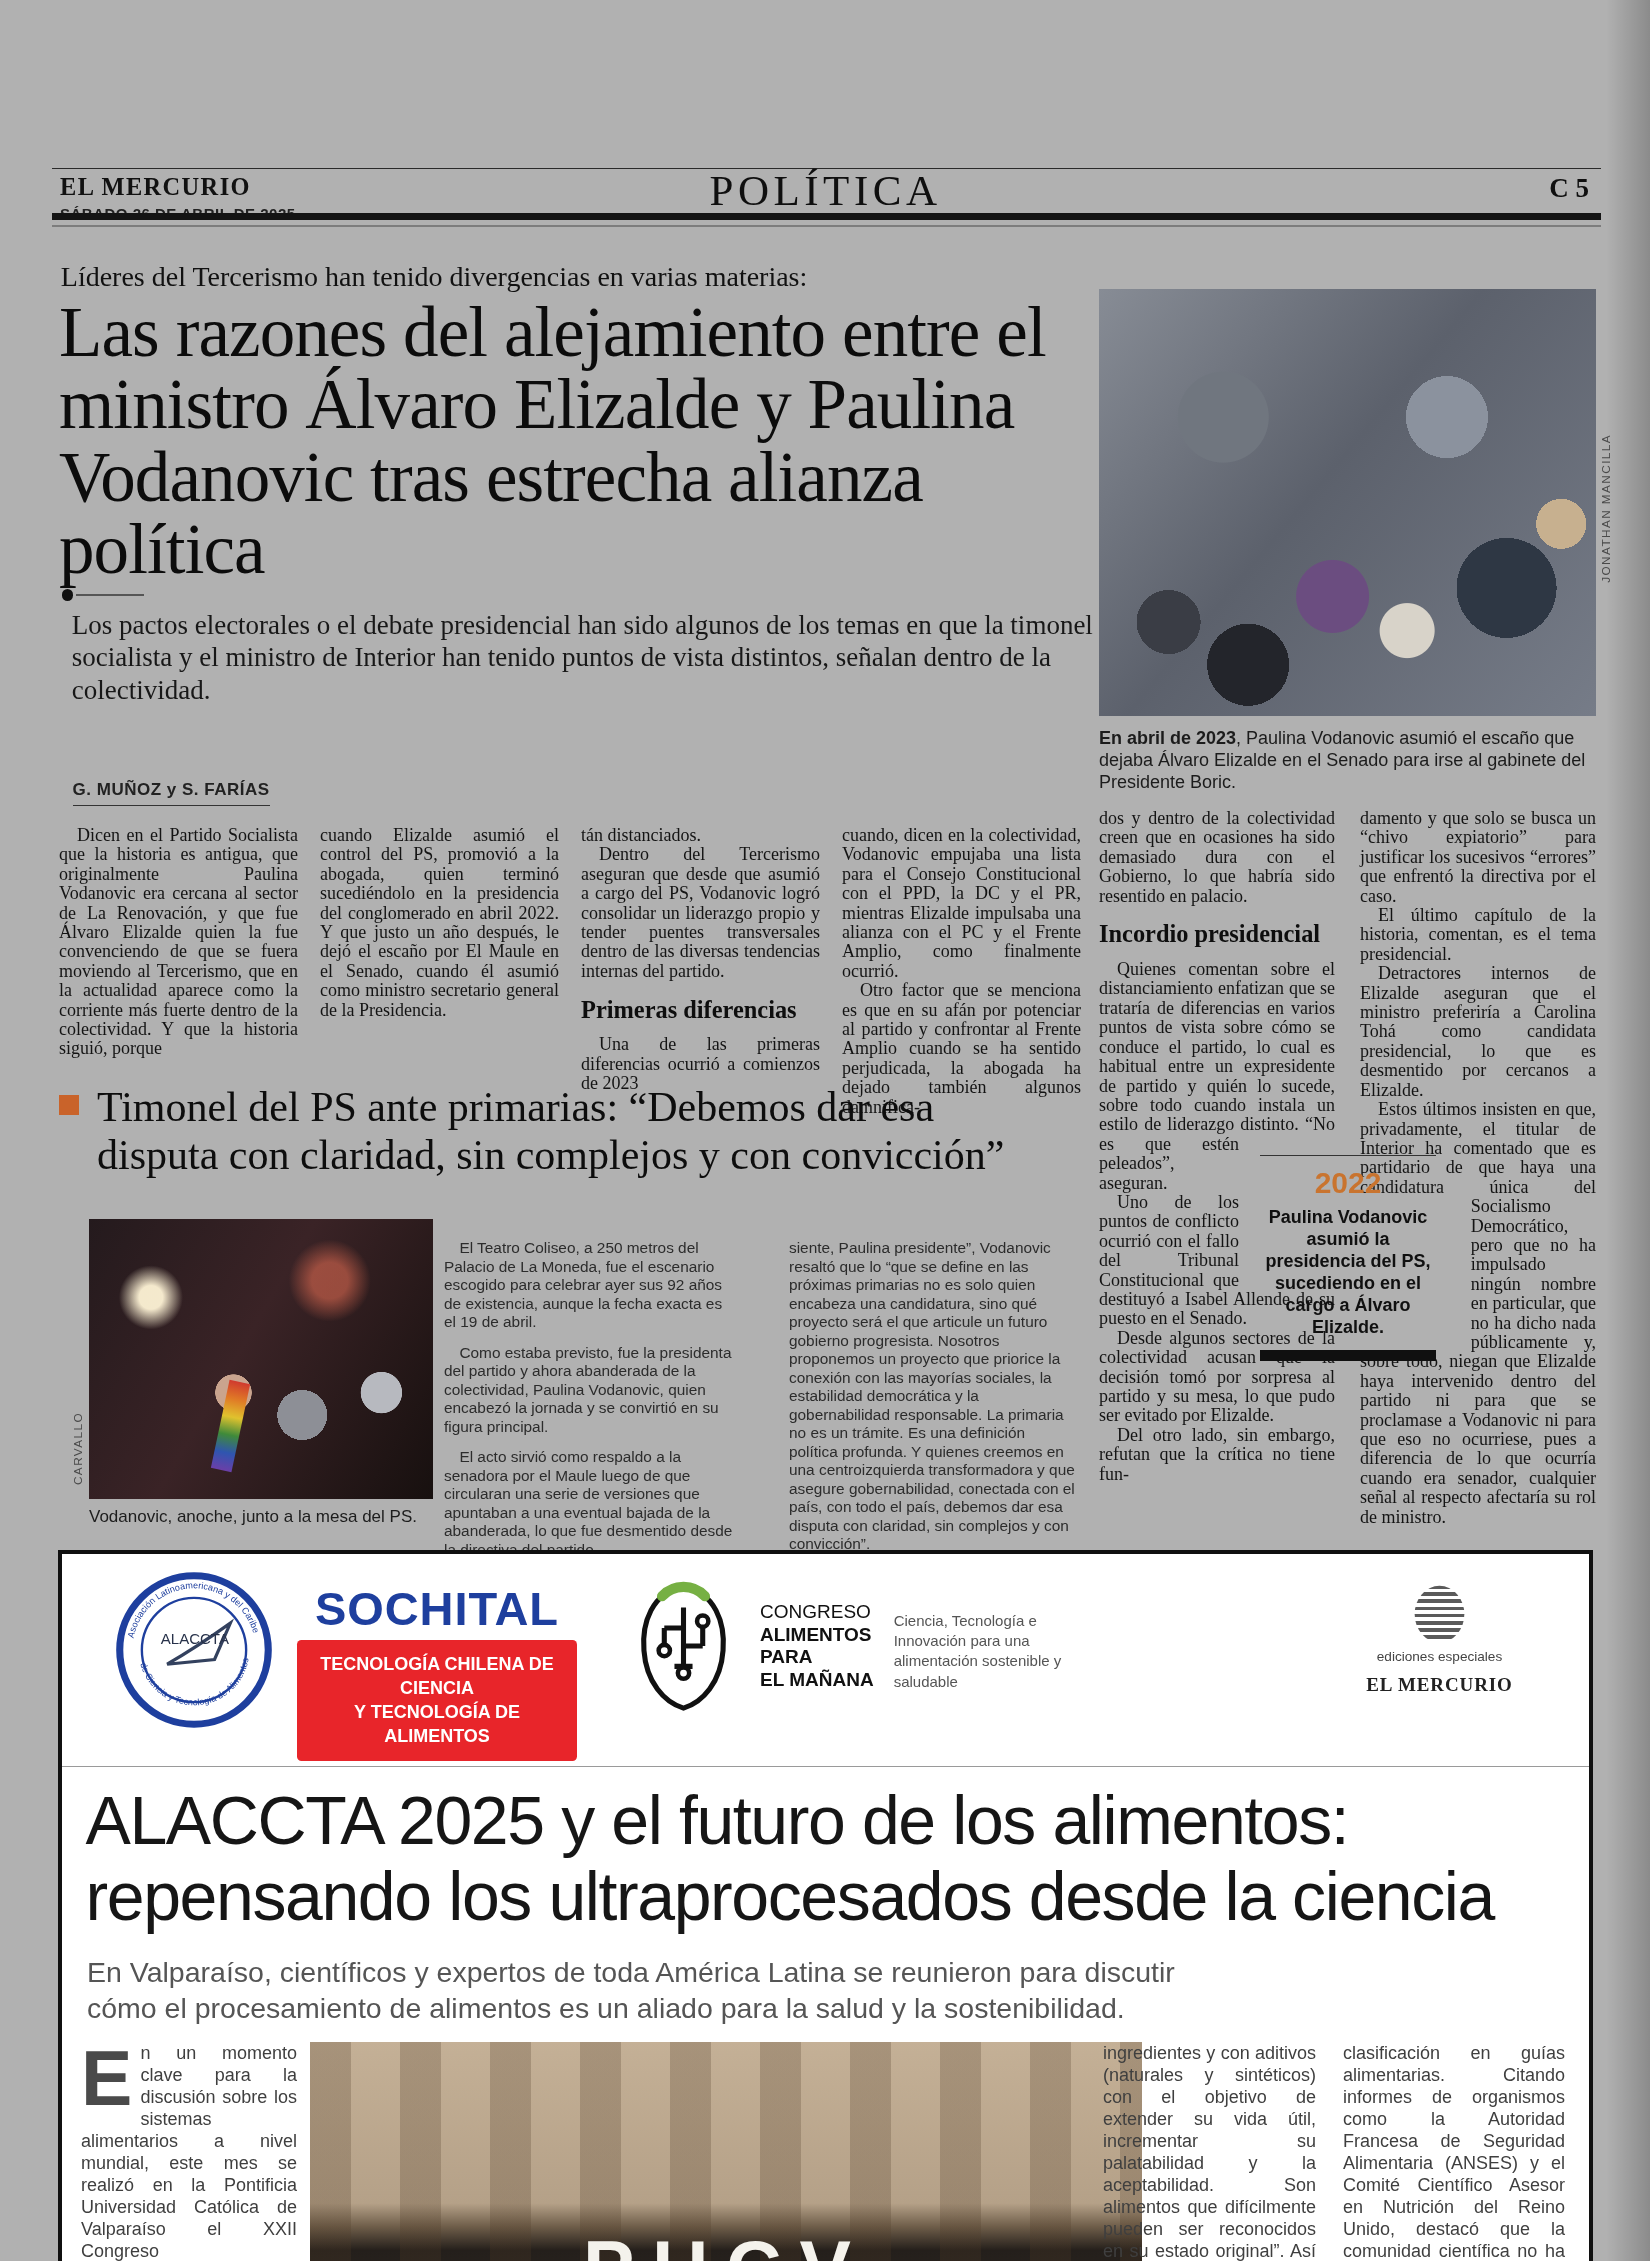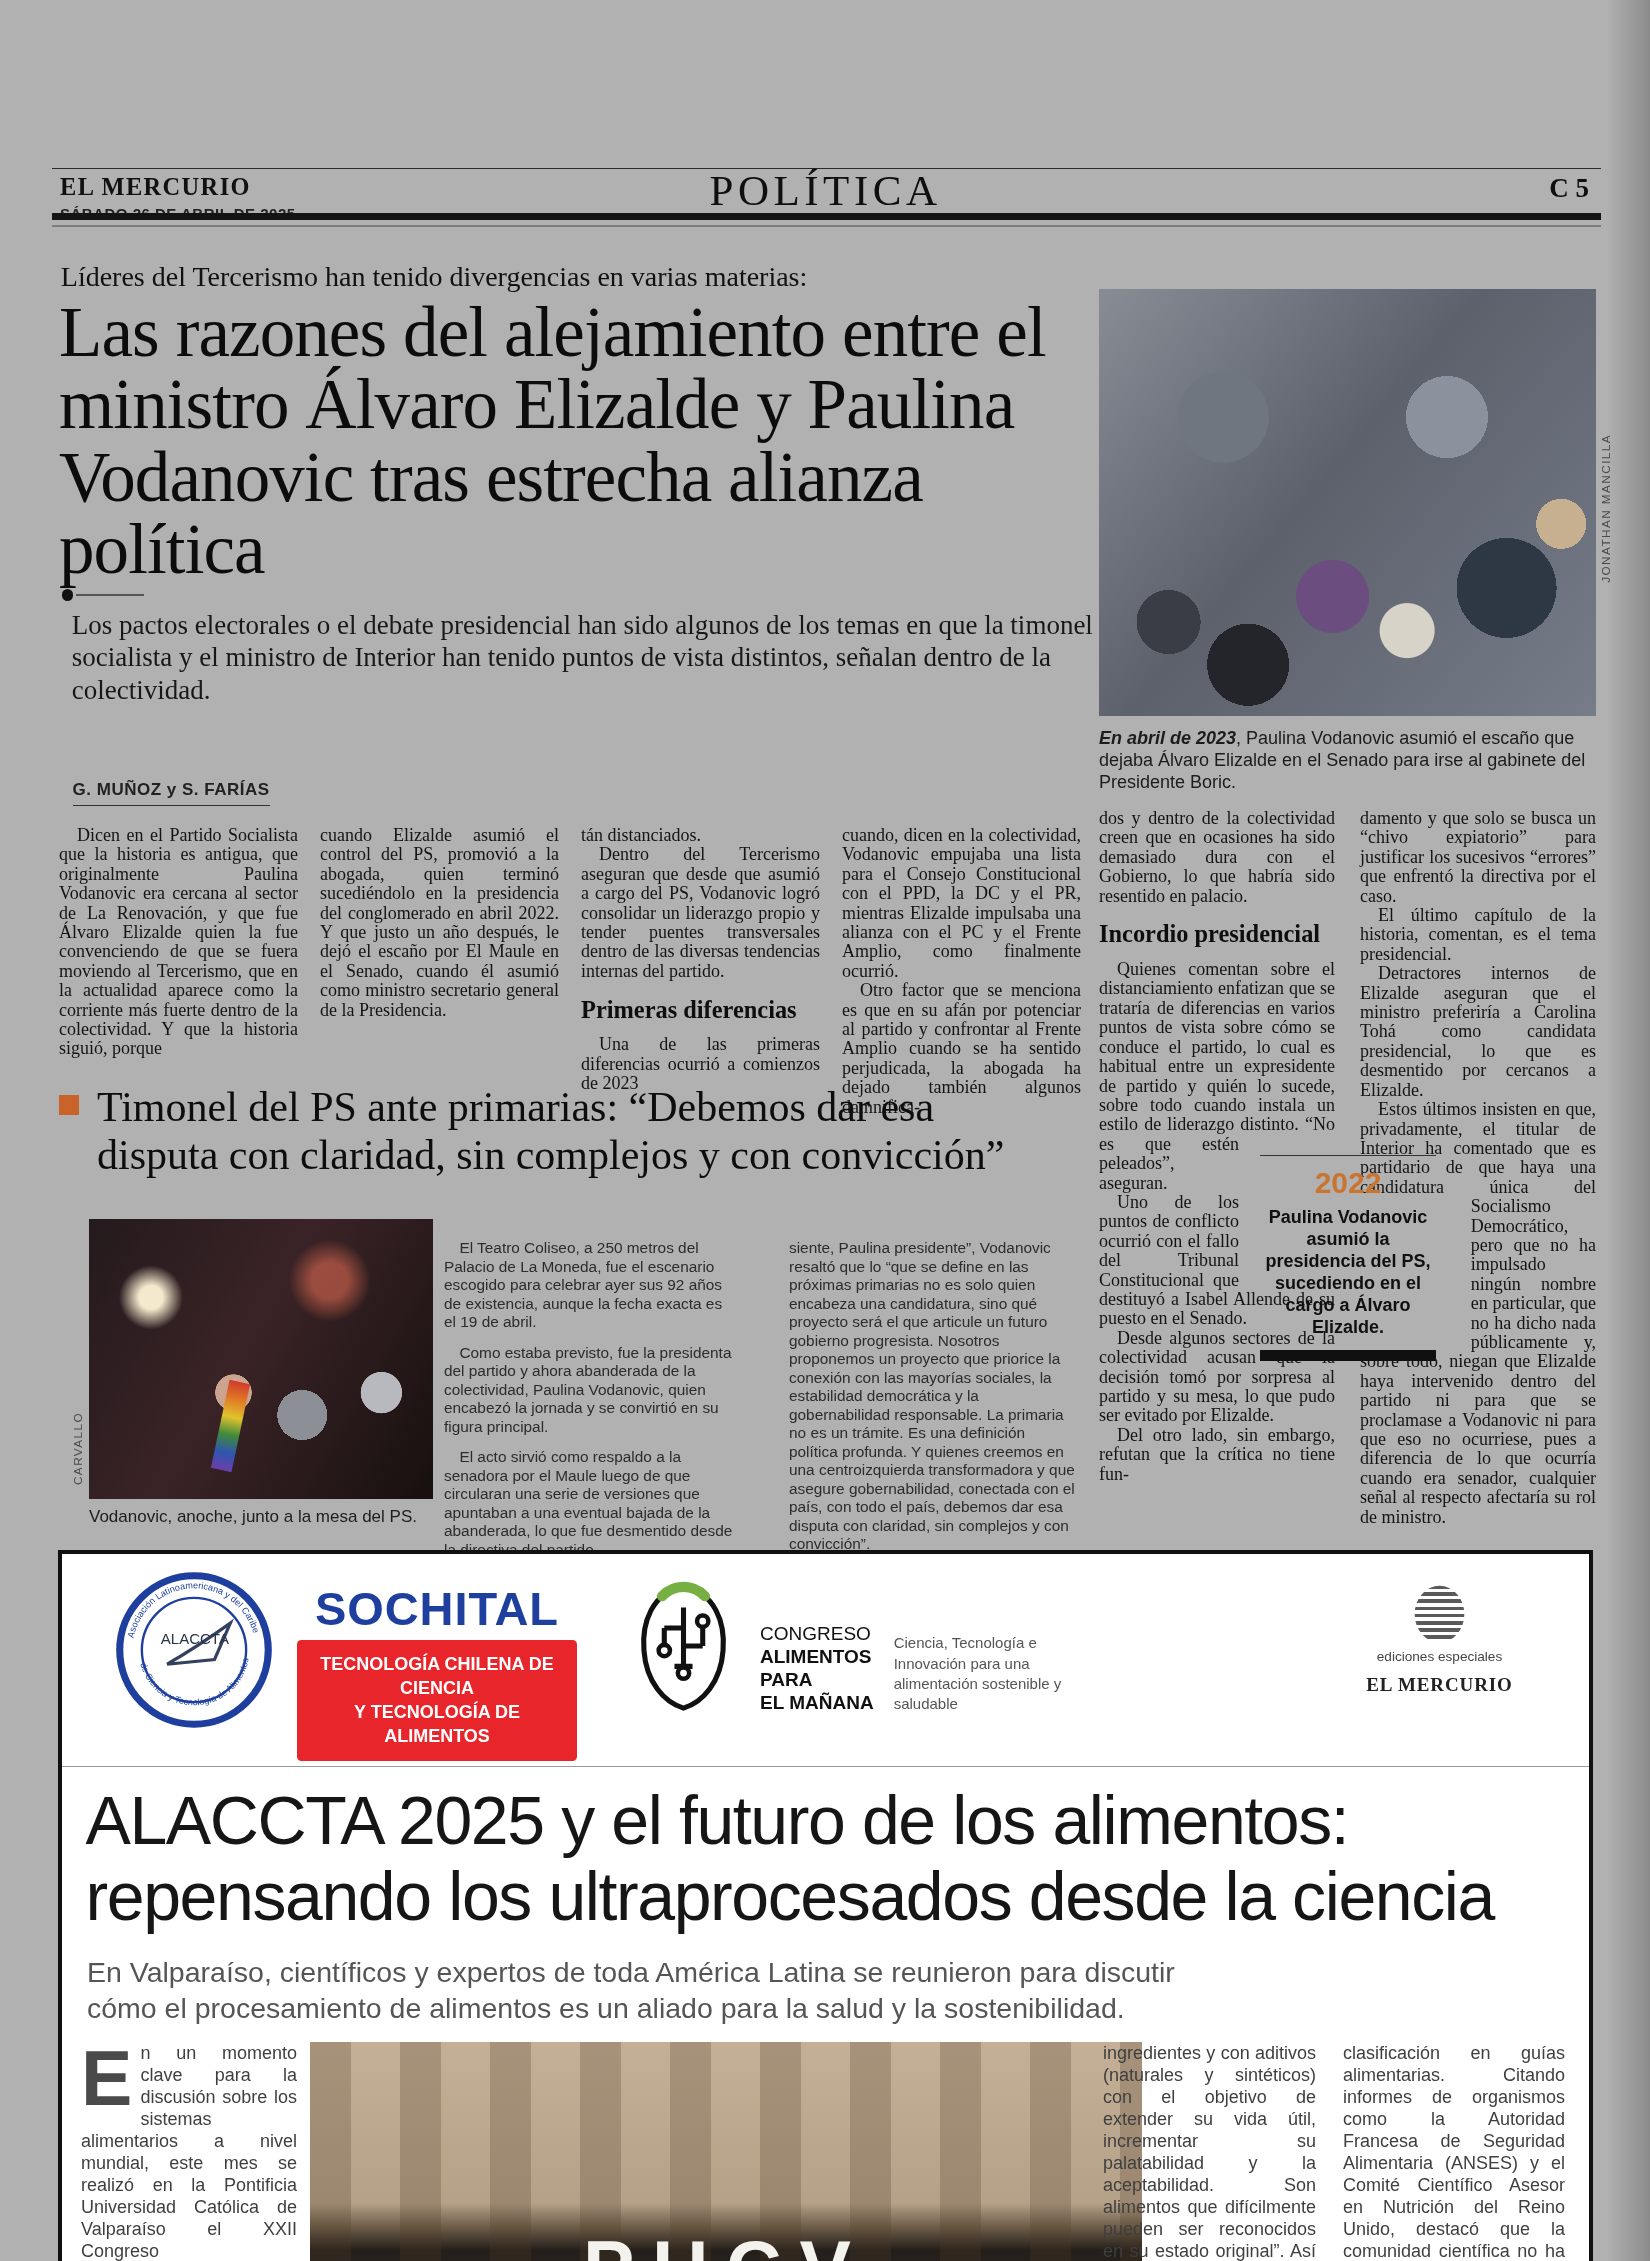--- a/index.html
+++ b/index.html
@@ -46,21 +46,21 @@
       radial-gradient(circle at 82% 70%, #2e3744 0 50px, transparent 50px),
       radial-gradient(circle at 93% 55%, #c7b08f 0 25px, transparent 25px),
       radial-gradient(circle at 70% 30%, #8b929e 0 41px, transparent 41px),
       radial-gradient(circle at 25% 30%, #70767f 0 45px, transparent 46px),
       linear-gradient(130deg,#878c95 0%,#5c616c 45%,#767c88 100%);}
   .vcred{position:absolute;writing-mode:vertical-rl;transform:rotate(180deg);
         font:11.8px/1 "Liberation Sans",sans-serif;color:#4a4a4a;letter-spacing:1.4px;}
   .main-photo .vcred{right:-17px;top:145px;}
   .main-caption{position:absolute;left:1040px;top:474px;width:497px;
         font:18px/22px "Liberation Sans","DejaVu Sans",sans-serif;color:#1c1c1c;}
-  .cap-lead{font-weight:bold;font-style:italic;}
+  .cap-lead{font-weight:bold;}
 
   .right-cols{position:absolute;left:1040px;top:556px;width:497px;display:flex;gap:25px;}
   .rcol{width:236px;}
   .wrapR{float:right;width:86px;height:136px;margin:3.6px 0 3.6px 10px;}
   .wrapL{float:left;width:99px;height:136px;margin:3.6px 11.8px 3.6px 0;}
 
   .pullbox{position:absolute;left:1201px;top:902px;width:176px;text-align:center;}
   .pullbox .rule{height:1.4px;background:#333;margin-bottom:11.8px;}
   .pullbox .year{font:bold 30px/1 "Liberation Sans",sans-serif;color:#c9742f;}
   .pullbox .ptext{font:bold 18px/22px "Liberation Sans",sans-serif;color:#101010;margin-top:8.1px;}
@@ -89,21 +89,21 @@
   
   .advertorial{position:absolute;left:58px;top:1550px;width:1535px;height:1431px;
         background:#ffffff;border:4.1px solid #101010;box-sizing:border-box;
         font-family:"Liberation Sans","DejaVu Sans",sans-serif;}
   .logo-row{position:absolute;left:0;top:12.7px;width:100%;height:190px;}
   .alaccta-badge{position:absolute;left:53px;top:4.5px;width:158px;height:158px;}
   .sochital{position:absolute;left:235px;top:18px;width:280px;text-align:center;}
   .sochital .name{font:bold 47px/1 "Liberation Sans",sans-serif;color:#1e3f9e;letter-spacing:0.9px;}
   .sochital .redbox{margin-top:8.1px;background:#e8252a;border-radius:4.5px;padding:11.8px 6.3px;
         font:bold 18px/1.35 "Liberation Sans",sans-serif;color:#fff;}
-  .congress{position:absolute;left:565px;top:11.8px;display:flex;gap:20px;align-items:flex-end;}
+  .congress{position:absolute;left:565px;top:11.8px;display:flex;gap:20px;align-items:center;}
   .congress svg{width:113px;height:136px;}
   .congress .ctitle{font:19px/1.2 "Liberation Sans",sans-serif;color:#111;}
   .congress .ctitle .b{font-weight:bold;}
   .congress .cdesc{font:15px/1.35 "Liberation Sans",sans-serif;color:#555;margin-top:10px;width:194px;}
   .ediciones{position:absolute;right:68px;top:18px;width:163px;text-align:center;}
   .ediciones-icon{width:54px;height:59px;margin:0 auto;
         background:repeating-linear-gradient(#5a5a5a 0 3.6px,#fff 3.6px 7.2px);
         clip-path:ellipse(46% 48% at 50% 50%);}
   .ediciones .small{font:13.6px/1 "Liberation Sans",sans-serif;color:#444;margin-top:6.3px;}
   .ediciones .brand{font:bold 19px/1 "Liberation Serif",serif;letter-spacing:0.9px;color:#222;margin-top:11.8px;}

